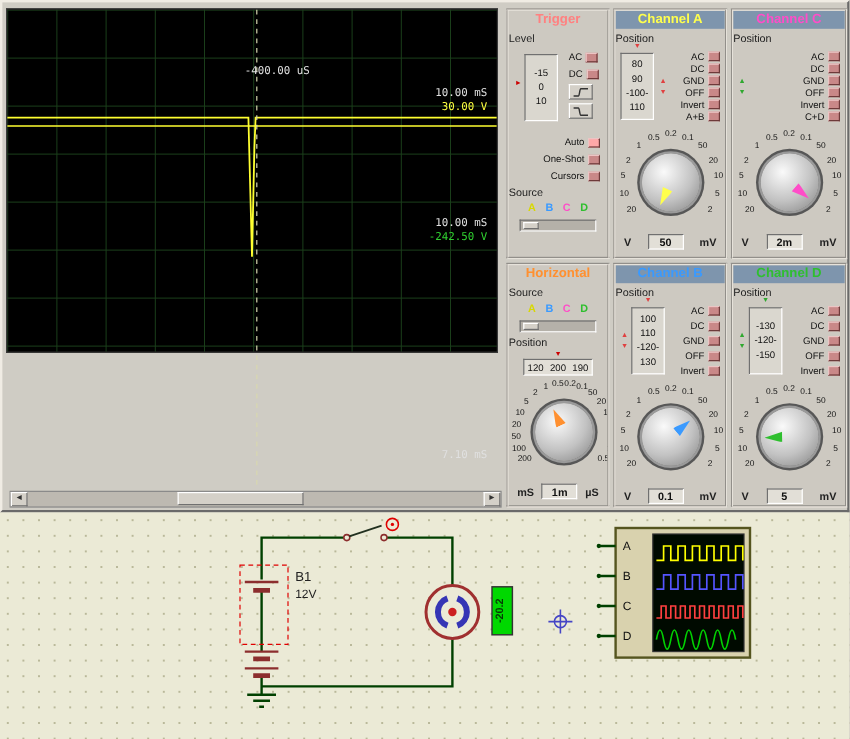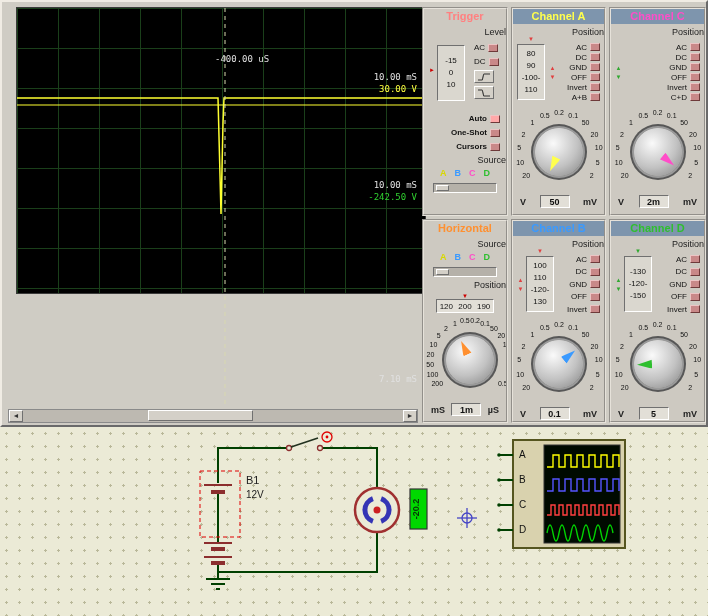--- a/index.html
+++ b/index.html
@@ -2,21 +2,21 @@
 <html><head>
 <meta charset="utf-8">
 <style>
   * { margin:0; padding:0; box-sizing:border-box; }
   html,body { width:708px; height:616px; }
   body { font-family:"Liberation Sans", sans-serif; background:#d4d0c8; position:relative; overflow:hidden; }
 
   
   .scope-window { position:absolute; left:0; top:0; width:708px; height:427px;
     background:#cfccc4; border:2px solid; border-color:#f0ece4 #6a6a6a #6a6a6a #f0ece4; }
-  .scope-display { position:absolute; left:14px; top:5px; width:410px; height:287px;
+  .scope-display { position:absolute; left:3px; top:5px; width:410px; height:287px;
     background-color:#000;
     background-image: linear-gradient(to right, #1a3f1a 1px, transparent 1px),
                       linear-gradient(to bottom, #1a3f1a 1px, transparent 1px);
     background-size:41px 40px; border:1px solid #3a3a3a; }
   .scope-display svg { position:absolute; left:0; top:0; }
 
   
   .hscroll { position:absolute; left:6px; top:407px; width:410px; height:14px;
     background:#bdb9b1; border:1px solid #8a8a8a; display:flex; }
   .sb-btn { width:14px; height:100%; background:#d4d0c8; border:1px solid;
@@ -24,21 +24,21 @@
   .sb-track { flex:1; position:relative; }
   .sb-thumb { position:absolute; left:125px; top:0; width:105px; height:11px;
     background:#d4d0c8; border:1px solid; border-color:#fff #707070 #707070 #fff; }
 
   
   .controls { position:absolute; left:420px; top:5px; display:grid;
     grid-template-columns:86px 95px 97px; grid-template-rows:209px 204px; gap:3px; }
   .panel { background:#cdc9c1; border:2px groove #e6e2da; position:relative; overflow:hidden; }
   .ph { height:15px; text-align:center; font-weight:bold; font-size:11px; line-height:15px; }
   .ph.chan { background:#7e95ad; }
-  .lbl { text-align:right; font-size:9px; color:#222; margin-top:3px; }
+  .lbl { text-align:left; font-size:9px; color:#222; margin-top:3px; }
 
   .ch-main { display:flex; margin:2px 2px 0 3px; height:66px; }
   .pos-wrap { position:relative; width:32px; flex:none; }
   .pos-marker { position:absolute; top:-3px; left:15px; transform:translateX(-50%); font-size:6px; }
   .pos-box { position:absolute; left:1px; top:5px; width:28px; height:56px; background:#dad7cf;
     border:1px solid; border-color:#707070 #fff #fff #707070; font-size:8px; color:#111;
     display:flex; flex-direction:column; justify-content:center; text-align:center; }
   .pos-box span { line-height:12px; white-space:nowrap; }
   .ud-arrows { width:9px; flex:none; display:flex; flex-direction:column; justify-content:center;
     gap:3px; font-size:6px; text-align:center; }
@@ -64,21 +64,21 @@
     border-color:#707070 #fff #fff #707070; font-size:9px; font-weight:bold; color:#111;
     text-align:center; line-height:12px; }
 
   
   .trig-main { display:flex; gap:6px; margin:3px 4px 0 12px; height:64px; }
   .lev-marker { position:absolute; left:-7px; top:27px; color:#cc0000; font-size:6px; }
   .trig-right { display:flex; flex-direction:column; gap:3px; padding-top:2px; }
   .trig-right .btn-row { justify-content:flex-start; height:11px; }
   .edge-btn { width:20px; height:13px; background:#d4d0c8; border:1px solid;
     border-color:#fff #707070 #707070 #fff; display:flex; align-items:center; justify-content:center; }
-  .wide-rows { margin:9px 6px 0; display:flex; flex-direction:column; gap:3px;font-weight:bold; }
+  .wide-rows { margin:9px 6px 0; display:flex; flex-direction:column; gap:3px; }
   .wide-rows .btn-row { height:11px; }
   .srcs { display:flex; justify-content:center; gap:8px; font-size:9px; font-weight:bold; margin-top:3px; }
   .hslider { margin:5px 9px 0; height:10px; background:#b5b1a9; border:1px solid;
     border-color:#707070 #fff #fff #707070; position:relative; }
   .hthumb { position:absolute; left:2px; top:1px; width:13px; height:6px; background:#d4d0c8;
     border:1px solid; border-color:#fff #707070 #707070 #fff; }
 
   
   .hpos-marker { text-align:center; font-size:6px; color:#cc0000; height:7px; line-height:8px; margin-top:2px; }
   .hpos-disp { width:58px; height:14px; margin:0 auto; background:#e2dfd7; border:1px solid;

